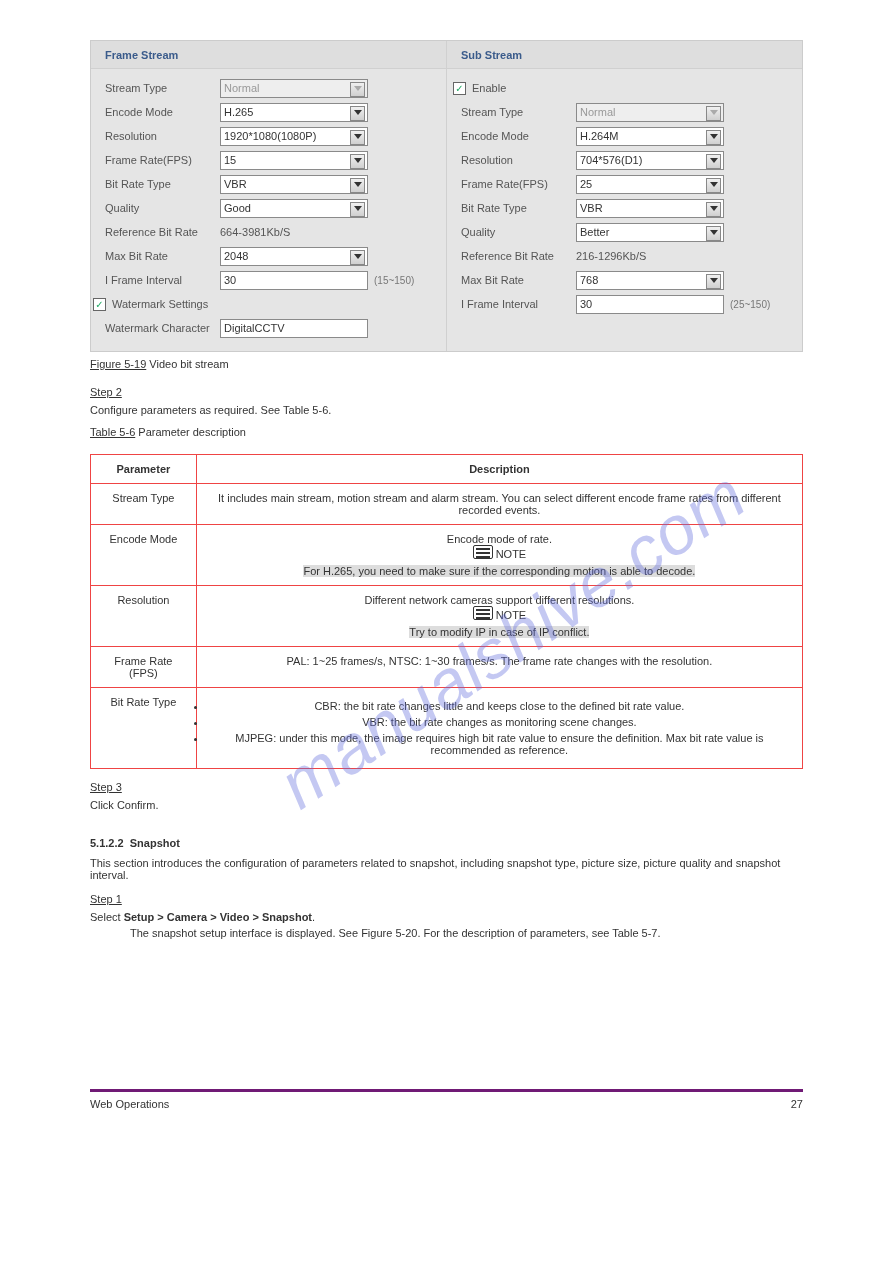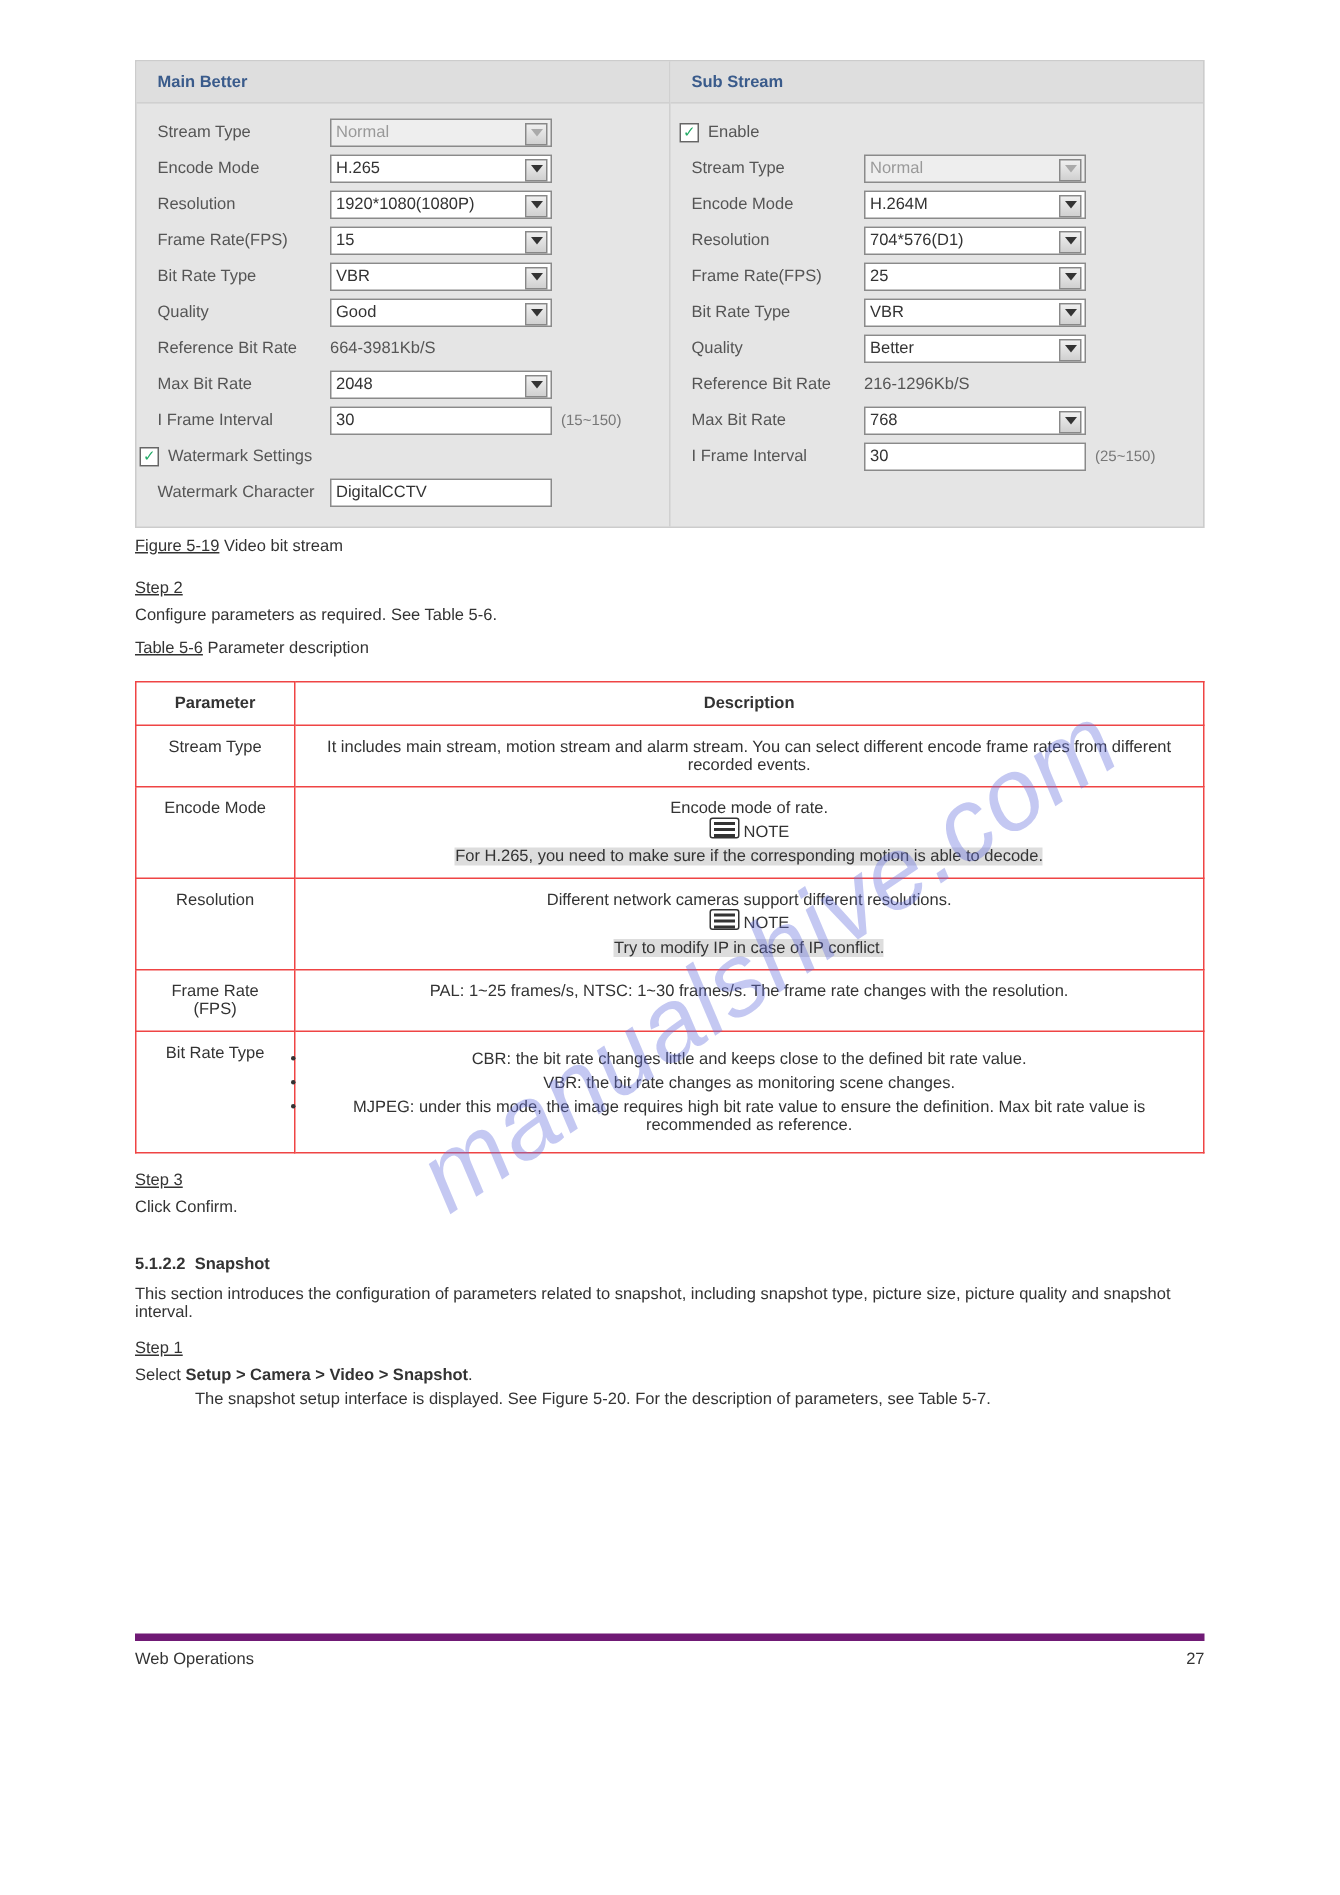--- a/index.html
+++ b/index.html
@@ -26,31 +26,31 @@
   table.desc{width:100%;border-collapse:collapse;margin-top:6px}
   table.desc th,table.desc td{border:1px solid #ef4444;padding:8px 10px;vertical-align:top;font-size:11px;text-align:center}
   table.desc th{font-weight:bold}
   .noteicon{display:inline-block;width:20px;height:14px;border:1.5px solid #333;border-radius:2px;position:relative;vertical-align:middle;margin-bottom:6px}
   .noteicon::before{content:"";position:absolute;left:2px;top:2px;right:2px;height:2px;background:#333;box-shadow:0 4px 0 #333,0 8px 0 #333}
   .hl{background:#ddd;display:inline}
   .bullet{}
   .bullet li{list-style:disc;margin:4px 0;font-size:11px}
   .section-title{font-size:11px;margin:26px 0 6px 0}
   .step{text-decoration:underline;font-size:11px;margin:12px 0 6px 0}
-  .footer{margin-top:150px;border-top:5px solid #701a75;padding-top:6px;display:flex;justify-content:space-between;font-size:11px}
+  .footer{margin-top:150px;border-top:3px solid #701a75;padding-top:6px;display:flex;justify-content:space-between;font-size:11px}
   .indent{margin-left:40px}
 </style>
 </head>
 <body>
 
 
 
 <div class="panel">
   <div class="col left">
-    <div class="hdr">Main Better</div>
+    <div class="hdr">Frame Stream</div>
     <div class="row">
       <label>Stream Type</label>
       <div class="sel disabled">
           <span>Normal</span>
           <span class="arrow"></span>
         </div>
     </div>
     <div class="row">
       <label>Encode Mode</label>
       <div class="sel">

